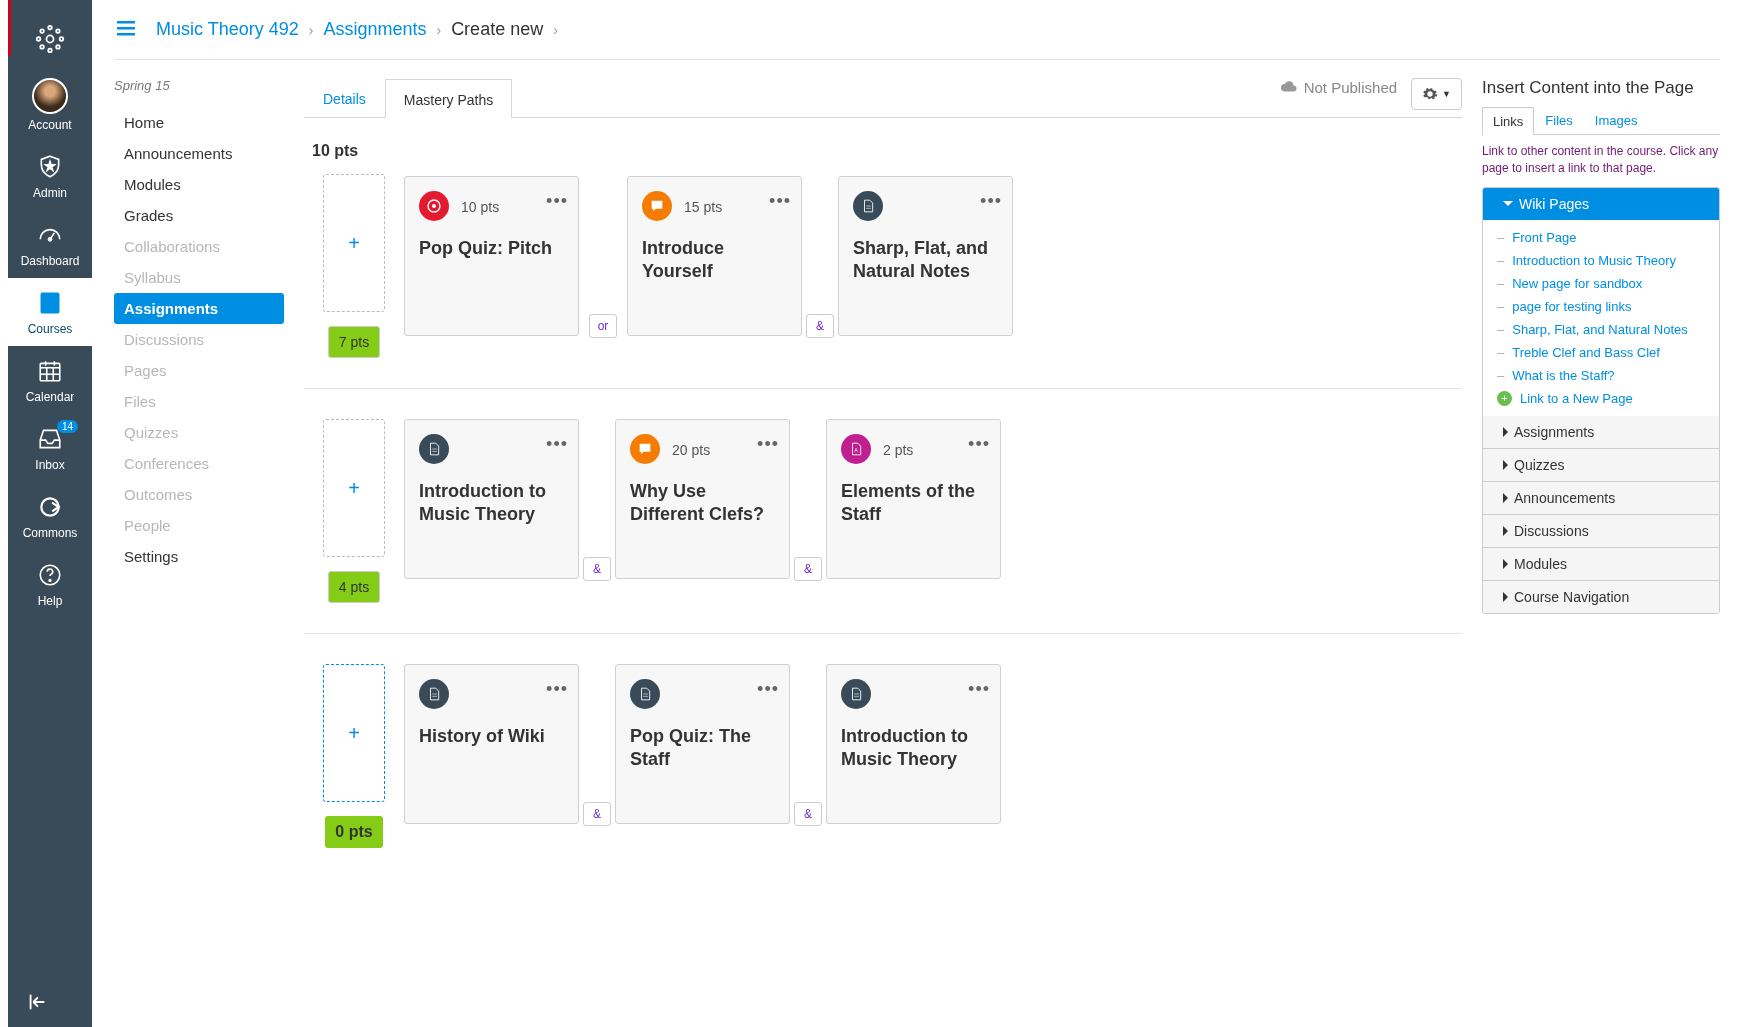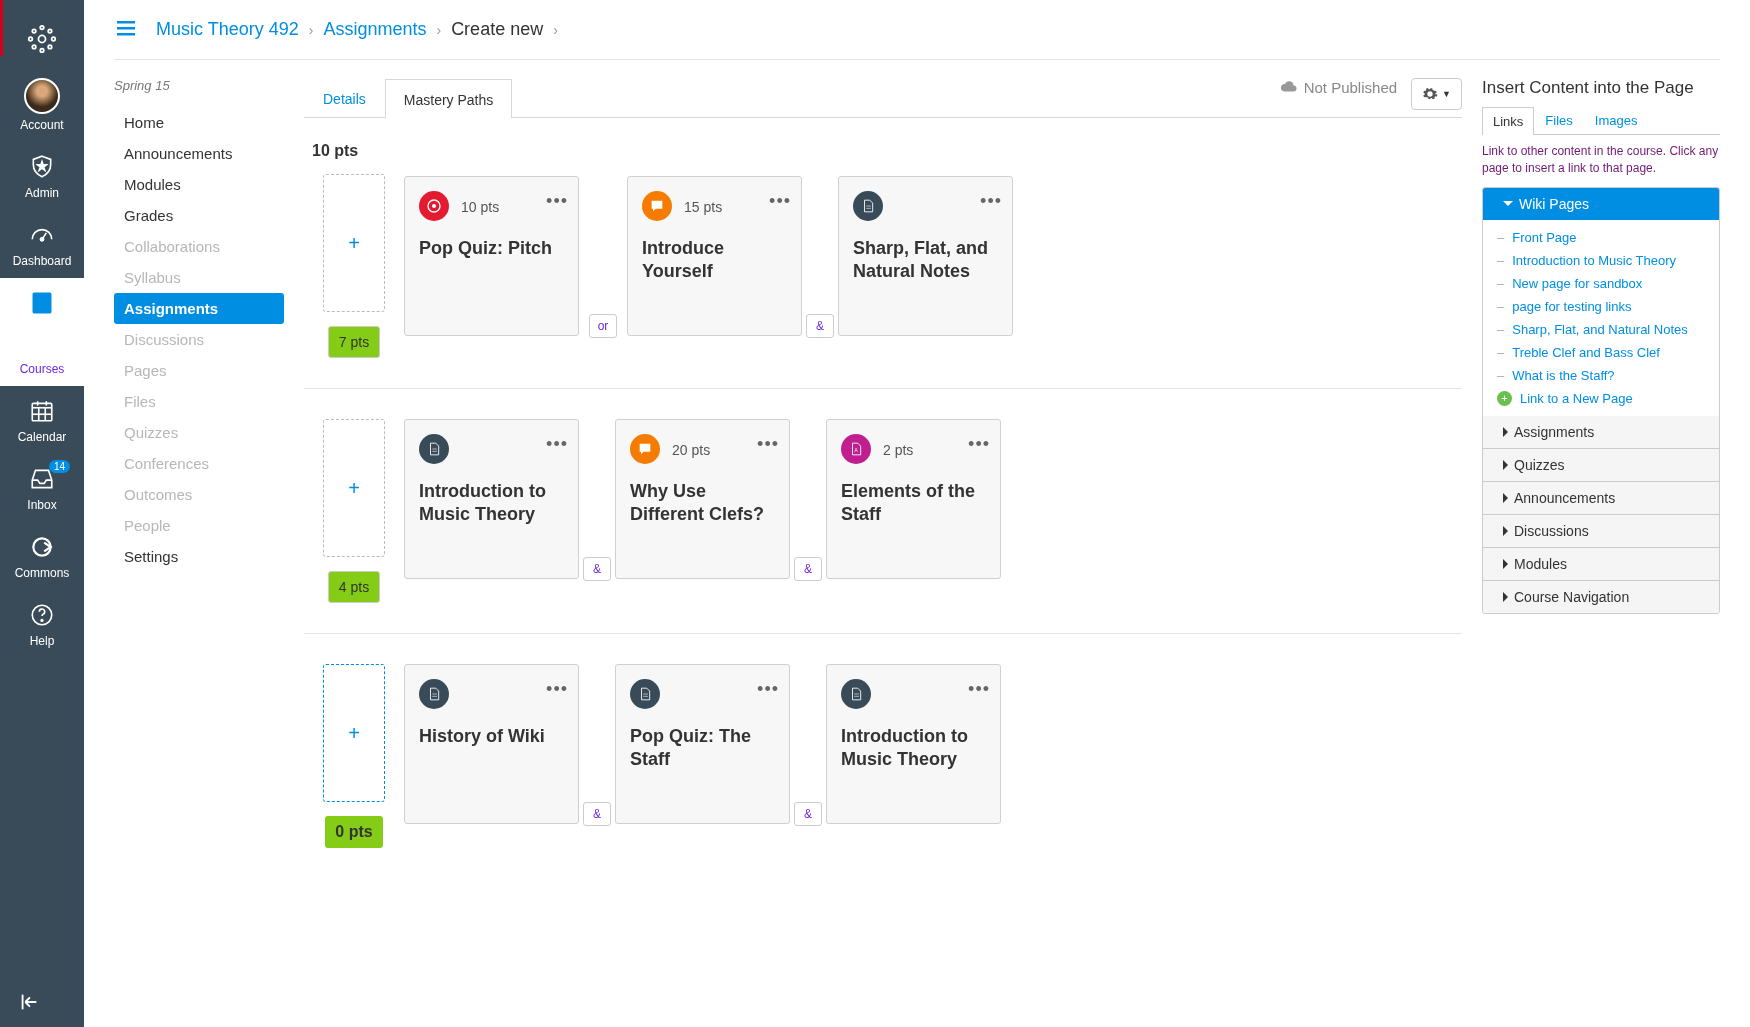--- a/index.html
+++ b/index.html
@@ -1,25 +1,25 @@
 <!DOCTYPE html>
 <html><head>
 <meta charset="utf-8">
 <style>
 * { box-sizing: border-box; margin: 0; padding: 0; }
 body { font-family: "Helvetica Neue", Arial, sans-serif; font-size: 14px; color: #333; background: #fff; width: 1750px; height: 1027px; overflow: hidden; }
 
 
-.global-nav { position: fixed; left: 0; top: 0; width: 84px; height: 100%; background: #394B58; display: flex; flex-direction: column; align-items: center; padding-top: 10px; }
+.global-nav { position: fixed; left: 8px; top: 0; width: 84px; height: 100%; background: #394B58; display: flex; flex-direction: column; align-items: center; padding-top: 10px; }
 .global-nav .red-bar { position: absolute; left: 0; top: 0; width: 3px; height: 56px; background: #d0021b; }
 .global-nav-item { width: 84px; display: flex; flex-direction: column; align-items: center; justify-content: center; padding: 10px 0; color: #fff; cursor: pointer; position: relative; }
 .global-nav-item.logo { padding: 14px 0; }
 .global-nav-item .icon { width: 30px; height: 30px; display: flex; align-items: center; justify-content: center; }
 .global-nav-item .label { font-size: 12px; margin-top: 4px; }
-.global-nav-item.active { background: #fff; color: #6d28d9; gap: 40px; }
+.global-nav-item.active { background: #fff; color: #0c4a6e; }
 .global-nav-item.active .icon svg { fill: #008EE2; stroke: #008EE2; }
 .global-nav-item .badge { position: absolute; top: 6px; right: 14px; background: #008EE2; color: #fff; font-size: 10px; border-radius: 8px; padding: 1px 5px; }
 .global-nav .spacer { flex: 1; }
 .global-nav .collapse { width: 84px; padding: 14px 0; display: flex; justify-content: flex-start; padding-left: 18px; color: #fff; cursor: pointer; }
 .avatar { width: 36px; height: 36px; border-radius: 50%; border: 2px solid #fff; background: radial-gradient(circle at 50% 35%, #d9a77a 20%, #3a2a1a 60%); }
 
 
 .page { margin-left: 84px; padding: 0 30px; }
 .topbar { display: flex; align-items: center; height: 60px; border-bottom: 1px solid #e5e5e5; }
 .hamburger { color: #008EE2; margin-right: 18px; cursor: pointer; }

